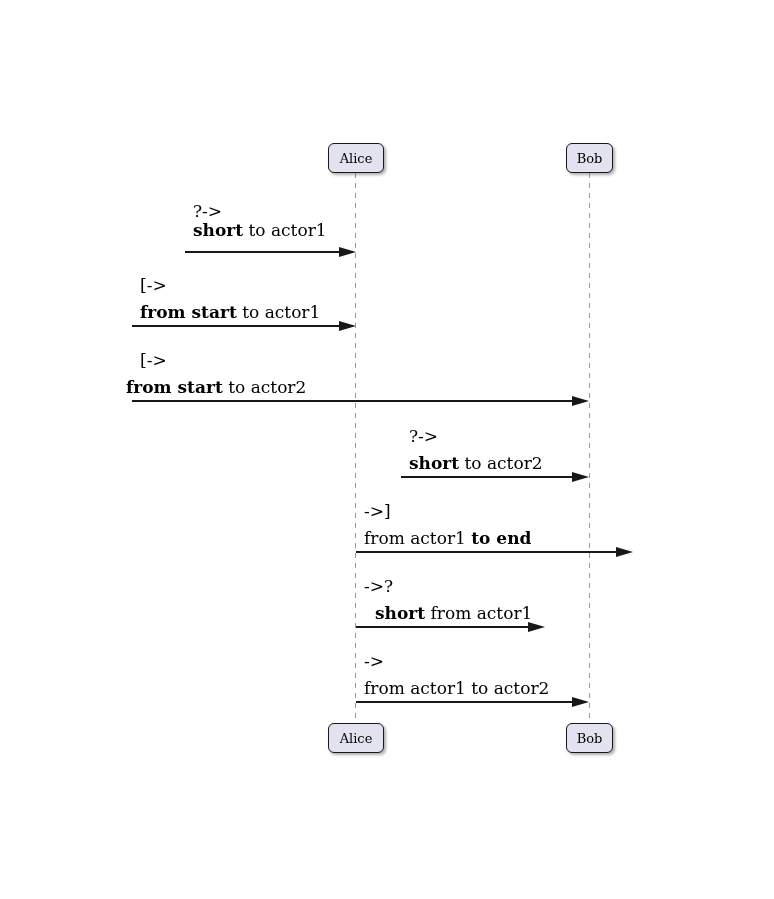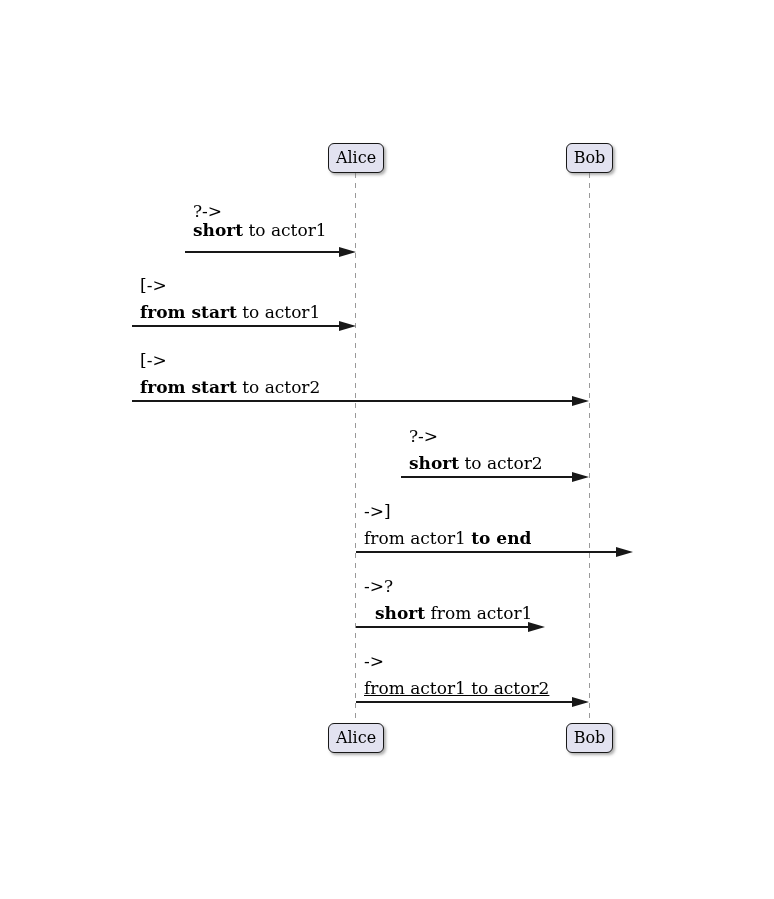--- a/index.html
+++ b/index.html
@@ -9,21 +9,21 @@
     --actor-fill:#E2E2F0; --actor-border:#181818; --lifeline:#999999; --arrow:#181818;
   }
   .lifeline{
     position:absolute;width:1px;top:173px;height:550px;
     background:repeating-linear-gradient(to bottom,var(--lifeline) 0 5px,transparent 5px 10px);
   }
   .actor-box{
     position:absolute;height:30px;box-sizing:border-box;
     background:var(--actor-fill);border:1.5px solid var(--actor-border);border-radius:6px;
     display:flex;align-items:center;justify-content:center;
-    font-size:16px;line-height:1;white-space:nowrap;
+    font-size:13px;line-height:1;white-space:nowrap;
     box-shadow:2px 2px 3px rgba(110,110,110,0.55);
   }
   .msg{position:absolute;left:0;top:0;width:0;height:0;}
   .msg-op,.msg-label{position:absolute;font-size:17px;line-height:20px;white-space:pre;}
   .arrow-line{position:absolute;height:1.5px;background:var(--arrow);}
   .arrow-head{
     position:absolute;width:0;height:0;
     border-left:17px solid var(--arrow);
     border-top:5px solid transparent;border-bottom:5px solid transparent;
   }
@@ -58,21 +58,21 @@
     <div class="arrow-head" style="left: 339px; top: 246.5px;"></div>
   </div>
       <div class="msg">
     <div class="msg-op" style="left: 140px; top: 275px;">[-&gt;</div>
     <div class="msg-label" style="left: 140px; top: 302px;"><span style="font-weight: bold;">from start</span><span style="font-weight: normal;"> to actor1</span></div>
     <div class="arrow-line" style="left: 132px; top: 325px; width: 210px;"></div>
     <div class="arrow-head" style="left: 339px; top: 320.5px;"></div>
   </div>
       <div class="msg">
     <div class="msg-op" style="left: 140px; top: 350px;">[-&gt;</div>
-    <div class="msg-label" style="left: 140px; top: 377px;"><span style="font-weight: bold;">from start</span><span style="font-weight: normal;"> to actor2</span></div>
+    <div class="msg-label" style="left: 126px; top: 377px;"><span style="font-weight: bold;">from start</span><span style="font-weight: normal;"> to actor2</span></div>
     <div class="arrow-line" style="left: 132px; top: 400px; width: 443px;"></div>
     <div class="arrow-head" style="left: 572px; top: 395.5px;"></div>
   </div>
       <div class="msg">
     <div class="msg-op" style="left: 409px; top: 426px;">?-&gt;</div>
     <div class="msg-label" style="left: 409px; top: 453px;"><span style="font-weight: bold;">short</span><span style="font-weight: normal;"> to actor2</span></div>
     <div class="arrow-line" style="left: 401px; top: 476px; width: 174px;"></div>
     <div class="arrow-head" style="left: 572px; top: 471.5px;"></div>
   </div>
       <div class="msg">
@@ -82,18 +82,18 @@
     <div class="arrow-head" style="left: 616px; top: 546.5px;"></div>
   </div>
       <div class="msg">
     <div class="msg-op" style="left: 364px; top: 576px;">-&gt;?</div>
     <div class="msg-label" style="left: 375px; top: 603px;"><span style="font-weight: bold;">short</span><span style="font-weight: normal;"> from actor1</span></div>
     <div class="arrow-line" style="left: 356px; top: 626px; width: 175px;"></div>
     <div class="arrow-head" style="left: 528px; top: 621.5px;"></div>
   </div>
       <div class="msg">
     <div class="msg-op" style="left: 364px; top: 651px;">-&gt;</div>
-    <div class="msg-label" style="left: 364px; top: 678px; text-decoration: underline;"><span style="font-weight: normal;">from actor1 to actor2</span></div>
+    <div class="msg-label" style="left: 364px; top: 678px;"><span style="font-weight: normal;">from actor1 to actor2</span></div>
     <div class="arrow-line" style="left: 356px; top: 701px; width: 219px;"></div>
     <div class="arrow-head" style="left: 572px; top: 696.5px;"></div>
   </div>
     </div>
 </div>
 
 </body></html>

